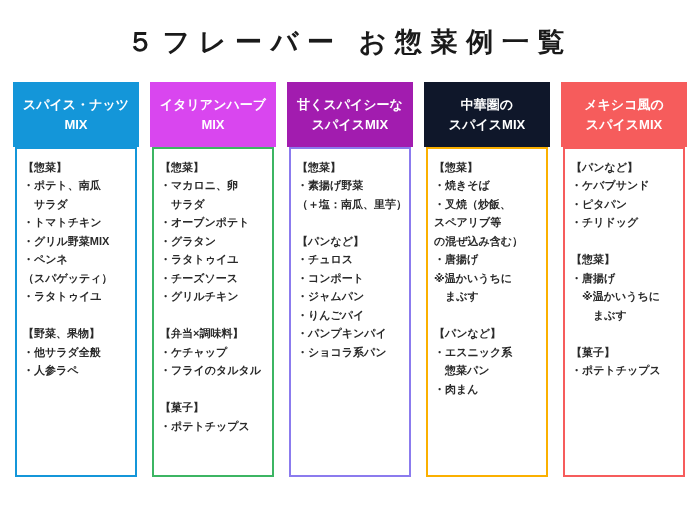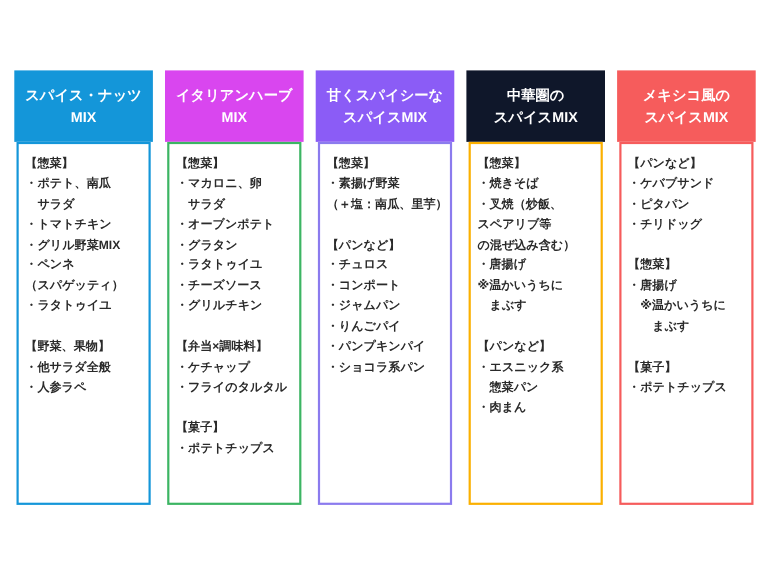--- a/index.html
+++ b/index.html
@@ -36,39 +36,39 @@
     display: flex;
     align-items: center;
     justify-content: center;
     text-align: center;
     color: #ffffff;
     font-weight: bold;
     font-size: 13px;
     line-height: 1.5;
     white-space: pre-line;
     padding: 4px 1px;
-    margin-top: 40px;
   }
   .col-body {
     height: 330px;
     margin: 0 2px;
     background: #ffffff;
     border: 2px solid #999;
     padding: 9px 1px 6px 6px;
     font-size: 11px;
     line-height: 1.68;
     white-space: pre-line;
     color: #2a2a2a;
     font-weight: bold;
   }
 </style>
 </head>
 <body>
 
 <div class="page">
+  <div class="title">５フレーバー お惣菜例一覧</div>
   <div class="columns">
 
     <div class="column">
       <div class="col-header" style="background: rgb(20, 150, 217);">スパイス・ナッツ
 MIX</div>
       <div class="col-body" style="border-color: rgb(20, 150, 217);">【惣菜】
 ・ポテト、南瓜
 　サラダ
 ・トマトチキン
 ・グリル野菜MIX
@@ -95,21 +95,21 @@
 
 【弁当×調味料】
 ・ケチャップ
 ・フライのタルタル
 
 【菓子】
 ・ポテトチップス</div>
     </div>
 
     <div class="column">
-      <div class="col-header" style="background: #8b5cf6;">甘くスパイシーな
+      <div class="col-header" style="background: #a21caf;">甘くスパイシーな
 スパイスMIX</div>
       <div class="col-body" style="border-color: rgb(139, 123, 238);">【惣菜】
 ・素揚げ野菜
 （＋塩：南瓜、里芋）
 
 【パンなど】
 ・チュロス
 ・コンポート
 ・ジャムパン
 ・りんごパイ

